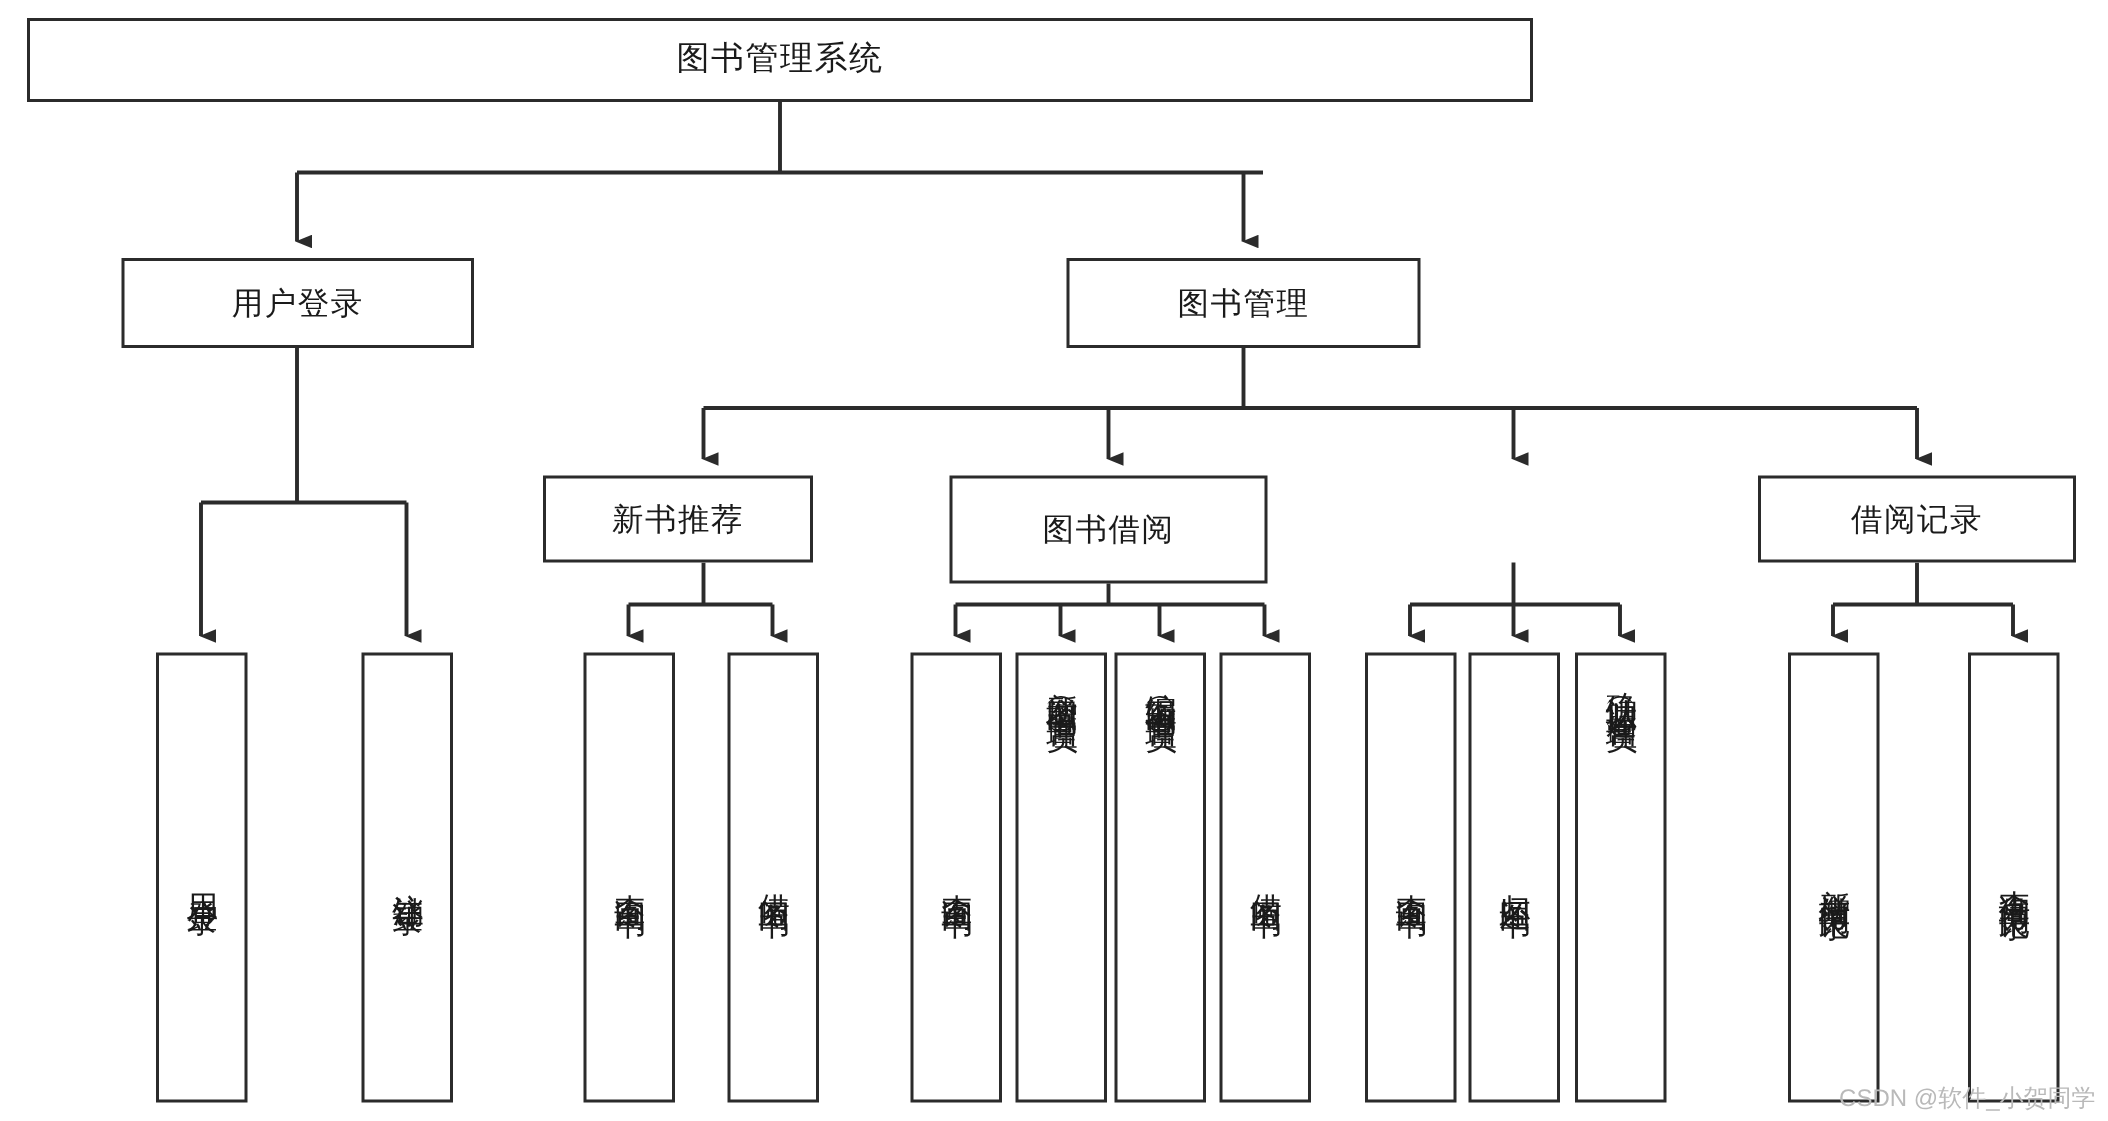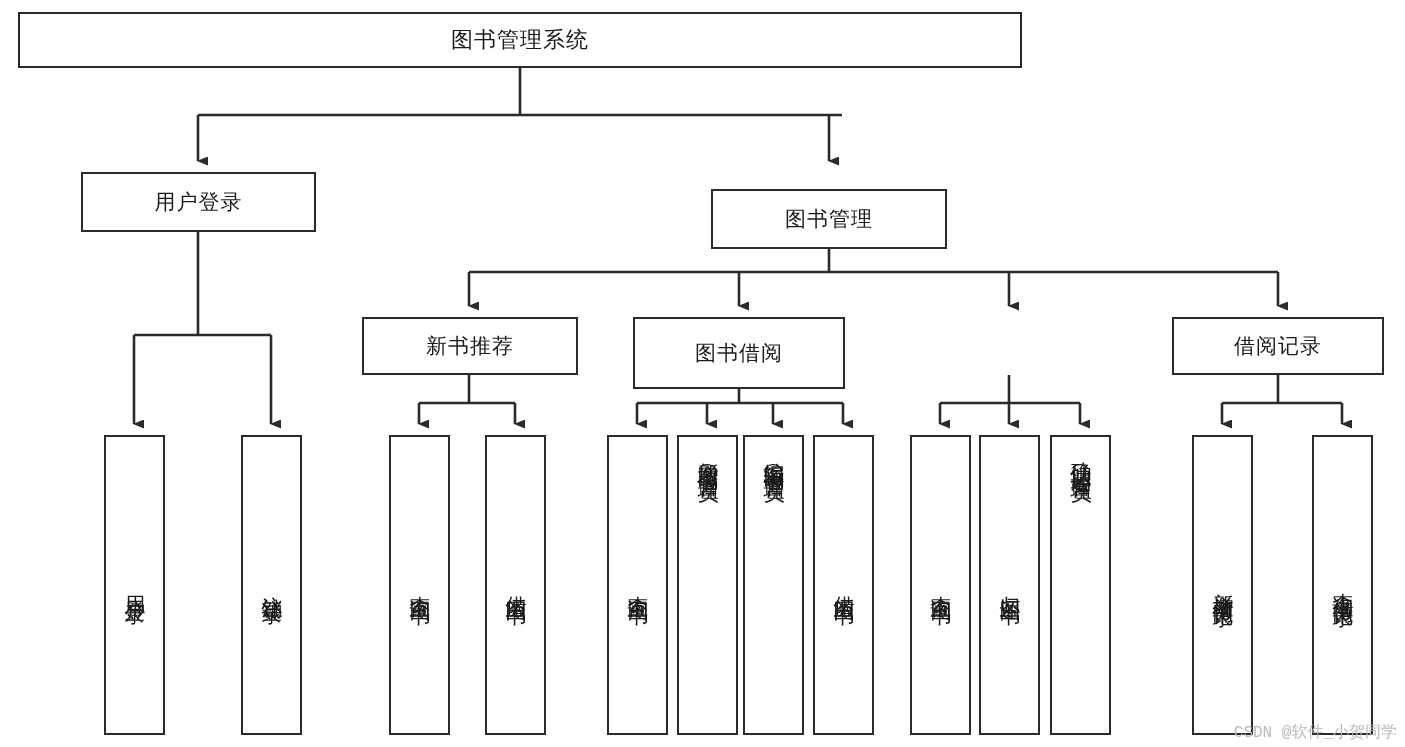--- a/index.html
+++ b/index.html
@@ -68,21 +68,21 @@
     padding-top: 0;
   }
   .watermark {
     position: absolute;
     right: 8px;
     bottom: 4px;
     font-size: 16px;
     color: #b9b9b9;
     z-index: 5;
     white-space: nowrap;
-    font-family: Liberation Mono, monospace;
+    font-family: Liberation Sans, sans-serif;
   }
 </style>
 </head>
 <body>
 
 <div id="canvas">
 
   <svg id="edges" viewBox="0 0 1405 747" xmlns="http://www.w3.org/2000/svg">
     <defs>
       <marker id="arw" markerWidth="9" markerHeight="11" refX="4.5" refY="10" orient="auto" markerUnits="userSpaceOnUse">
@@ -133,25 +133,25 @@
     </g>
   </svg>
 
   <div class="node root horizontal" style="left:18px; top:12px; width:1004px; height:56px;">
     <span class="label">图书管理系统</span>
   </div>
 
   <div class="node horizontal" style="left:81px; top:172px; width:235px; height:60px;">
     <span class="label">用户登录</span>
   </div>
-  <div class="node horizontal" style="left:711px; top:189px; width:236px; height:60px;">
+  <div class="node horizontal" style="left:711px; top:172px; width:236px; height:60px;">
     <span class="label">图书管理</span>
   </div>
 
-  <div class="node horizontal" style="left:362px; top:317px; width:216px; height:58px;">
+  <div class="node horizontal" style="left:362px; top:317px; width:180px; height:58px;">
     <span class="label">新书推荐</span>
   </div>
   <div class="node horizontal" style="left:633px; top:317px; width:212px; height:72px;">
     <span class="label">图书借阅</span>
   </div>
   <div class="node horizontal" style="left:1172px; top:317px; width:212px; height:58px;">
     <span class="label">借阅记录</span>
   </div>
 
   <div class="node vertical center-v" style="left:104px; top:435px; width:61px; height:300px;">

